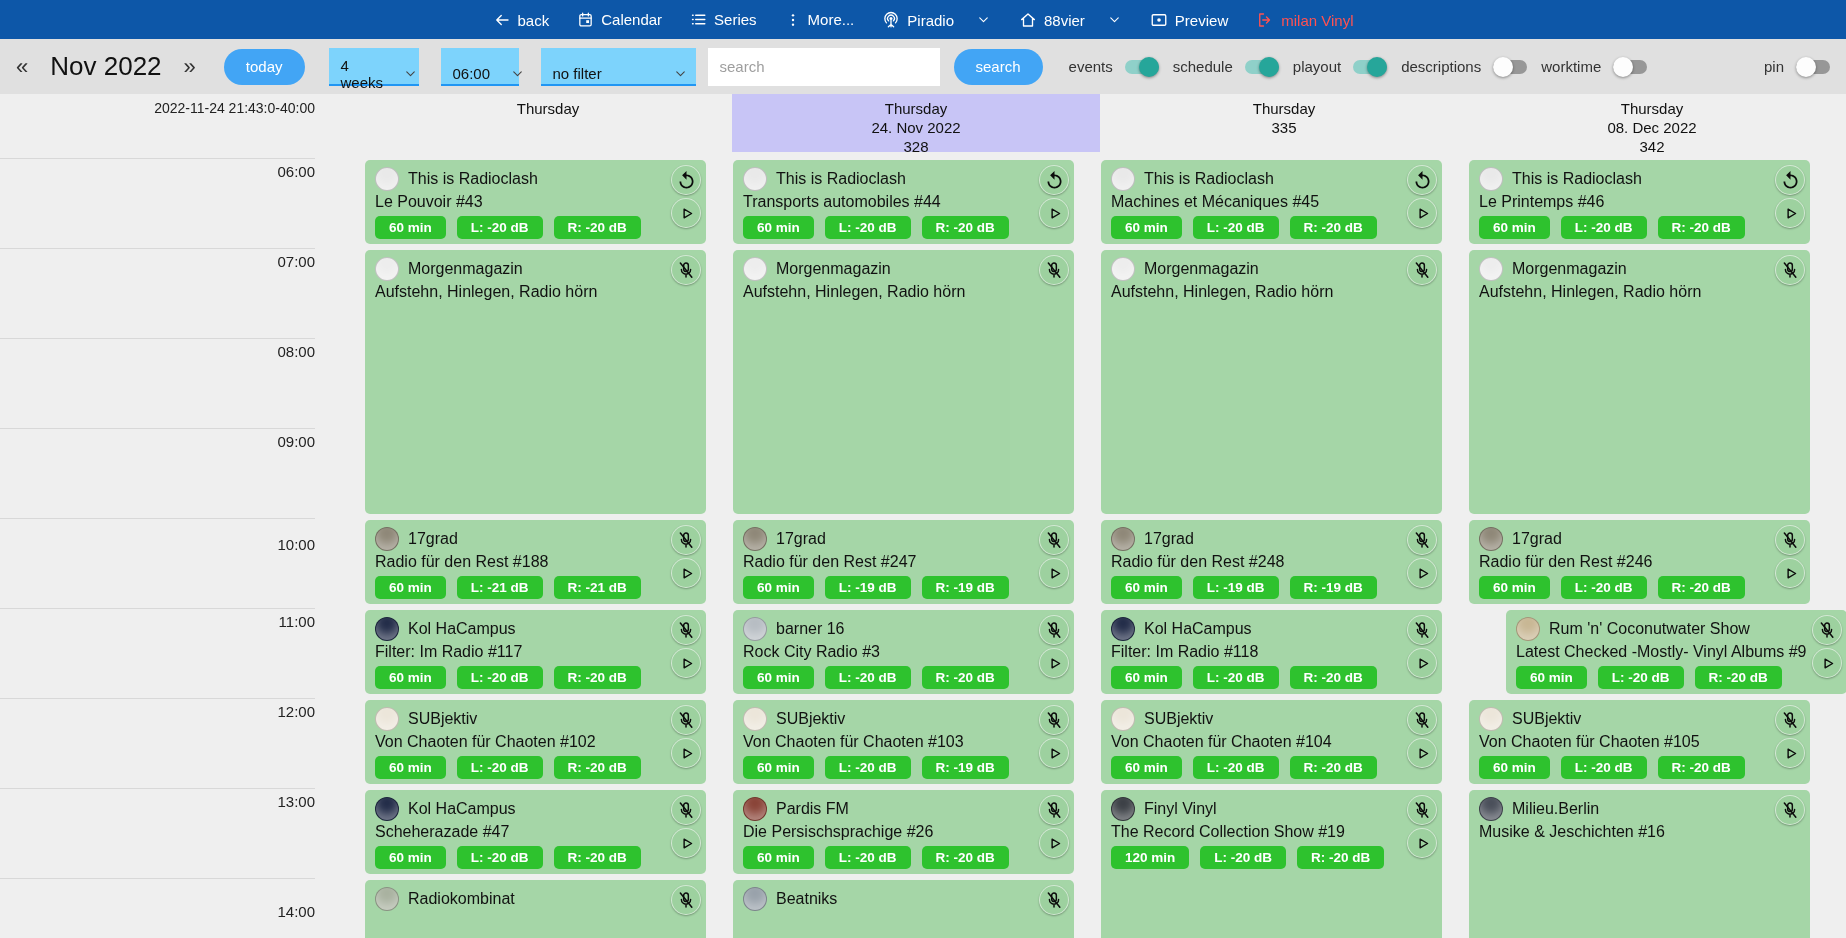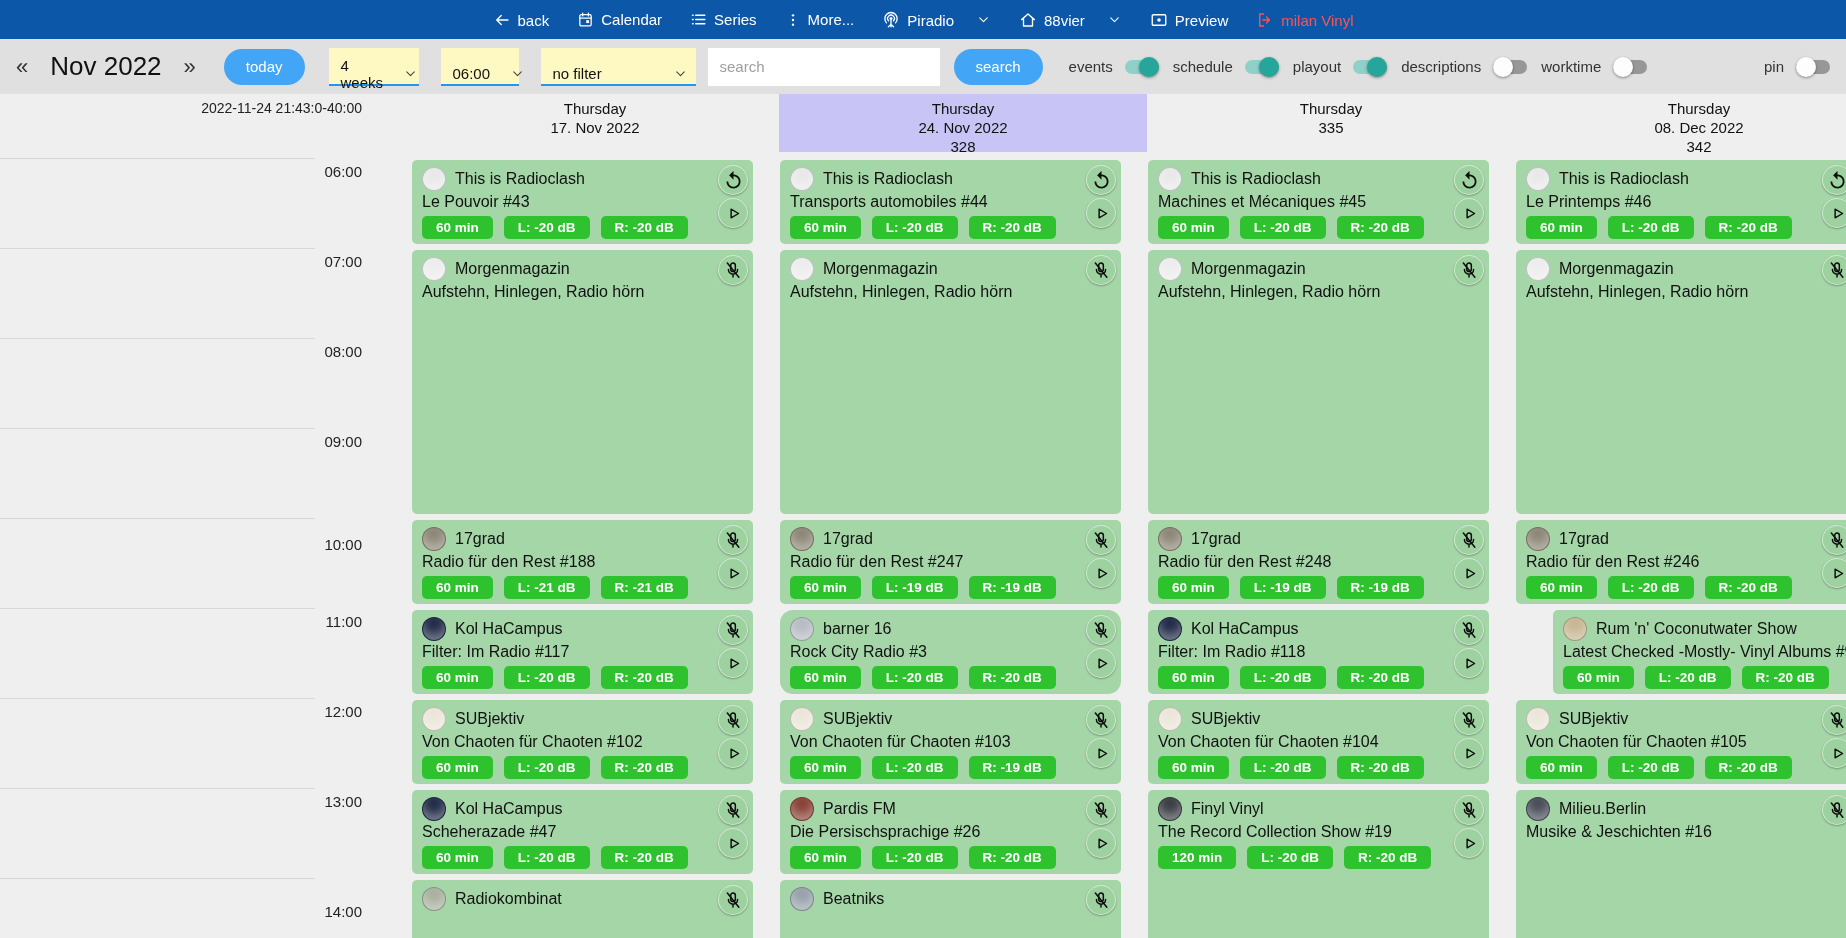--- a/index.html
+++ b/index.html
@@ -46,21 +46,21 @@
     border-radius: 18px;
     height: 36px;
     padding: 0 22px;
     font-size: 15px;
     font-family: "Liberation Sans", sans-serif;
     cursor: pointer;
     margin-left: 10px;
   }
   .select {
     height: 38px;
-    background: #fef9c3;
+    background: #7dd3fc;
     border-bottom: 2px solid #2196f3;
     display: flex;
     align-items: center;
     justify-content: space-between;
     gap: 20px;
     padding: 16px 8px 0 12px;
     cursor: pointer;
     color: #111;
   }
   .sel-range { width: 90px; margin-left: 12px; }
@@ -85,21 +85,21 @@
     width: 20px; height: 20px; border-radius: 50%;
     background: #fdfdfd; position: absolute; top: -3px; left: 0;
     box-shadow: 0 1px 3px rgba(0,0,0,.4);
   }
   .switch.on { background: var(--toggle_on_track, #8fd0c9); }
   .switch.on .thumb { background: var(--toggle_on, #26a69a); left: 14px; }
   .pin-group { margin-left: auto; }
 
   
   .main { position: absolute; top: 94px; left: 0; right: 0; bottom: 0; display: flex; }
-  .gutter { width: 411px; position: relative; flex: none; }
+  .gutter { width: 364px; position: relative; flex: none; }
   .timestamp { position: absolute; top: 6px; right: 49px; font-size: 14px; color: #222; }
   .hline { position: absolute; left: 0; width: 315px; height: 1px; background: #d8d8d8; }
   .hour-label { position: absolute; right: 49px; font-size: 15px; color: #222; }
   .columns { flex: 1; display: flex; }
   .col { width: 368px; position: relative; flex: none; }
   .col-header { position: absolute; top: 0; left: 0; width: 100%; height: 58px; text-align: center; padding-top: 5px; font-size: 15px; line-height: 19px; color: #111; }
   .col-header.highlight { background: var(--highlight_purple, #c8c5f6); }
 
   
   .event {
@@ -317,21 +317,20 @@
       <div class="hour-label" style="top: 609px;">12:00</div>
       <div class="hline" style="top: 694px;"></div>
       <div class="hour-label" style="top: 699px;">13:00</div>
       <div class="hline" style="top: 784px;"></div>
       <div class="hour-label" style="top: 809px;">14:00</div>
     </div>
   <div class="columns" id="columns">
       <div class="col">
         <div class="col-header">
           <div>Thursday</div>
-          <div>17. Nov 2022</div>
         </div>
         <div class="event" style="top: 66px; height: 84px;">
           <div class="event-head">
             <span class="avatar" style="background: rgb(233, 233, 233);"></span>
             <span class="event-title">This is Radioclash</span>
           </div>
           <div class="event-sub">Le Pouvoir #43</div>
           <div class="badges">
             <span class="badge">60 min</span>
             <span class="badge">L: -20 dB</span>
@@ -551,21 +550,21 @@
                 <path d="M5.2 3.6 19 20.6" stroke="currentColor" stroke-width="1.8" fill="none" stroke-linecap="round" stroke-linejoin="round"></path>
               </svg>
             </div>
             <div class="circle-btn">
               <svg width="19" height="19" viewBox="0 0 24 24">
                 <path d="M9 6.6v10.8L18.4 12z" stroke="currentColor" stroke-width="1.8" fill="none" stroke-linecap="round" stroke-linejoin="round"></path>
               </svg>
             </div>
           </div>
         </div>
-        <div class="event" style="top: 516px; height: 84px; border-radius: 13px;">
+        <div class="event" style="top: 516px; height: 84px;">
           <div class="event-head">
             <span class="avatar" style="background: rgb(183, 189, 195);"></span>
             <span class="event-title">barner 16</span>
           </div>
           <div class="event-sub">Rock City Radio #3</div>
           <div class="badges">
             <span class="badge">60 min</span>
             <span class="badge">L: -20 dB</span>
             <span class="badge">R: -20 dB</span>
           </div>

